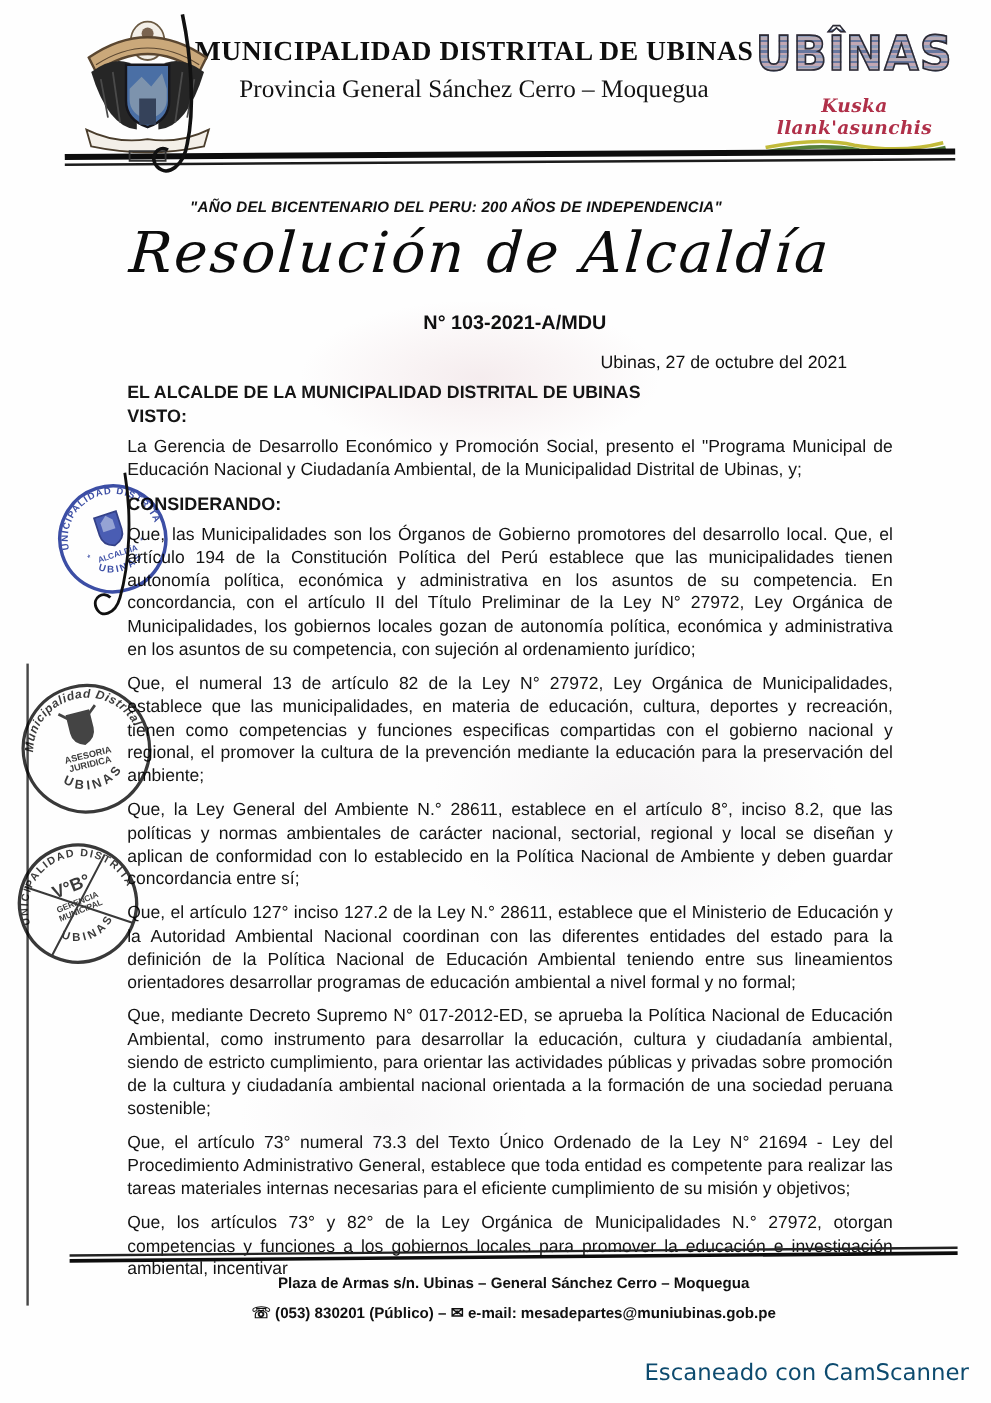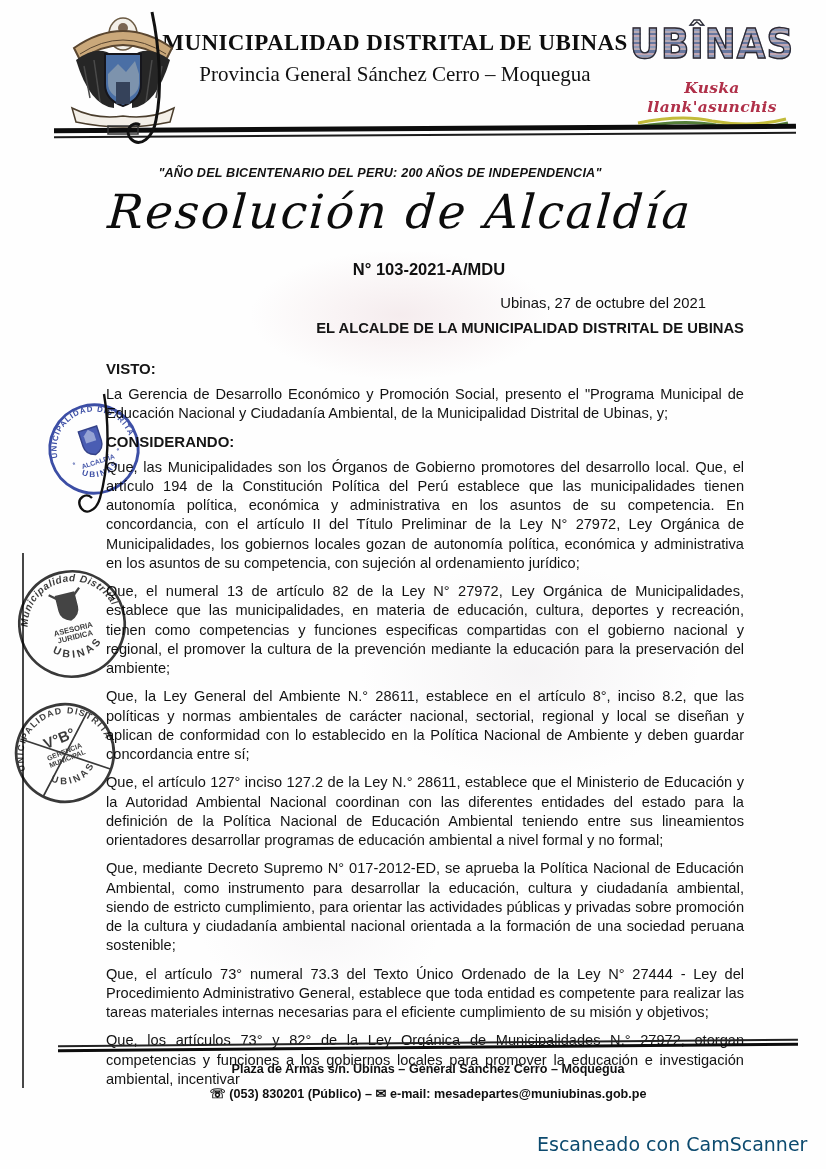--- a/index.html
+++ b/index.html
@@ -25,21 +25,21 @@
 
   
   .motto{position:absolute;left:0;top:166px;width:760px;text-align:center;font-weight:bold;font-style:italic;font-size:12.6px;color:#111;letter-spacing:.2px;}
   .doc-title{position:absolute;left:0;top:184px;width:800px;text-align:center;
     font-family:"DejaVu Serif",serif;font-style:italic;font-size:47px;color:#0c0c0c;letter-spacing:2px;transform:skewX(-4deg);}
   .doc-number{position:absolute;left:16px;top:260px;width:826px;text-align:center;font-weight:bold;font-size:16.5px;color:#101010;}
   .dateline{position:absolute;top:295px;right:120px;font-size:14.8px;color:#101010;}
 
   
   .content{position:absolute;left:106px;top:320px;width:638px;}
-  .addressee{font-weight:bold;font-size:14.8px;margin-bottom:24px;text-align:right;}
+  .addressee{font-weight:bold;font-size:14.8px;margin-bottom:3px;}
   .section-label{font-weight:bold;font-size:15px;margin-bottom:8px;}
   .content p{margin:0 0 9px 0;font-size:14.6px;line-height:1.32;text-align:justify;color:#131313;}
 
   
   .rule-bottom{position:absolute;left:58px;top:1042px;width:740px;transform:rotate(-.5deg);}
   .rule-bottom .r1{height:2px;background:#222;}
   .rule-bottom .r2{height:3px;background:#0d0d0d;margin-top:2px;}
   .footer-text{position:absolute;left:63px;top:1052px;width:730px;text-align:center;font-weight:bold;font-size:12.6px;color:#101010;}
   .footer-text .line{margin-top:10px;}
   .footer-icon{font-size:13px;}
@@ -118,21 +118,21 @@
   <div class="content">
     <div class="addressee">EL ALCALDE DE LA MUNICIPALIDAD DISTRITAL DE UBINAS</div>
     <div class="section-label">VISTO:</div>
     <p>La Gerencia de Desarrollo Económico y Promoción Social, presento el "Programa Municipal de Educación Nacional y Ciudadanía Ambiental, de la Municipalidad Distrital de Ubinas, y;</p>
     <div class="section-label">CONSIDERANDO:</div>
     <p>Que, las Municipalidades son los Órganos de Gobierno promotores del desarrollo local. Que, el artículo 194 de la Constitución Política del Perú establece que las municipalidades tienen autonomía política, económica y administrativa en los asuntos de su competencia. En concordancia, con el artículo II del Título Preliminar de la Ley N° 27972, Ley Orgánica de Municipalidades, los gobiernos locales gozan de autonomía política, económica y administrativa en los asuntos de su competencia, con sujeción al ordenamiento jurídico;</p>
     <p>Que, el numeral 13 de artículo 82 de la Ley N° 27972, Ley Orgánica de Municipalidades, establece que las municipalidades, en materia de educación, cultura, deportes y recreación, tienen como competencias y funciones especificas compartidas con el gobierno nacional y regional, el promover la cultura de la prevención mediante la educación para la preservación del ambiente;</p>
     <p>Que, la Ley General del Ambiente N.° 28611, establece en el artículo 8°, inciso 8.2, que las políticas y normas ambientales de carácter nacional, sectorial, regional y local se diseñan y aplican de conformidad con lo establecido en la Política Nacional de Ambiente y deben guardar concordancia entre sí;</p>
     <p>Que, el artículo 127° inciso 127.2 de la Ley N.° 28611, establece que el Ministerio de Educación y la Autoridad Ambiental Nacional coordinan con las diferentes entidades del estado para la definición de la Política Nacional de Educación Ambiental teniendo entre sus lineamientos orientadores desarrollar programas de educación ambiental a nivel formal y no formal;</p>
     <p>Que, mediante Decreto Supremo N° 017-2012-ED, se aprueba la Política Nacional de Educación Ambiental, como instrumento para desarrollar la educación, cultura y ciudadanía ambiental, siendo de estricto cumplimiento, para orientar las actividades públicas y privadas sobre promoción de la cultura y ciudadanía ambiental nacional orientada a la formación de una sociedad peruana sostenible;</p>
-    <p>Que, el artículo 73° numeral 73.3 del Texto Único Ordenado de la Ley N° 27444 - Ley del Procedimiento Administrativo General, establece que toda entidad es competente para realizar las tareas materiales internas necesarias para el eficiente cumplimiento de su misión y objetivos;</p>
+    <p>Que, el artículo 73° numeral 73.3 del Texto Único Ordenado de la Ley N° 21694 - Ley del Procedimiento Administrativo General, establece que toda entidad es competente para realizar las tareas materiales internas necesarias para el eficiente cumplimiento de su misión y objetivos;</p>
     <p>Que, los artículos 73° y 82° de la Ley Orgánica de Municipalidades N.° 27972, otorgan competencias y funciones a los gobiernos locales para promover la educación e investigación ambiental, incentivar</p>
   </div>
 
   <div class="stamp stamp-blue stamp1">
     <svg viewBox="0 0 100 100" width="96" height="96">
       <defs>
         <path id="s1top" d="M 11,50 A 39,39 0 0 1 89,50"></path>
         <path id="s1bot" d="M 20,56 A 31,31 0 0 0 80,56"></path>
       </defs>
       <circle class="ring" cx="50" cy="50" r="46" fill="none" stroke-width="3"></circle>

